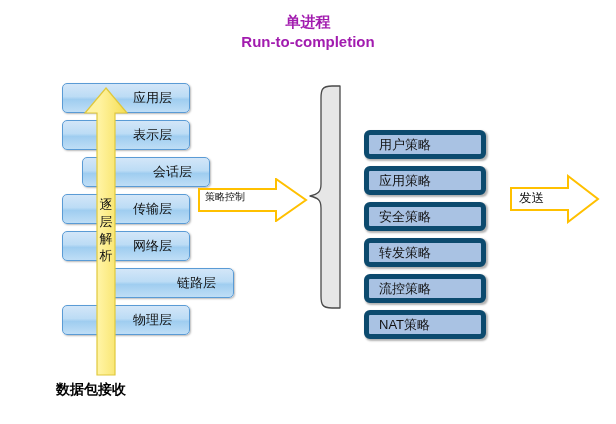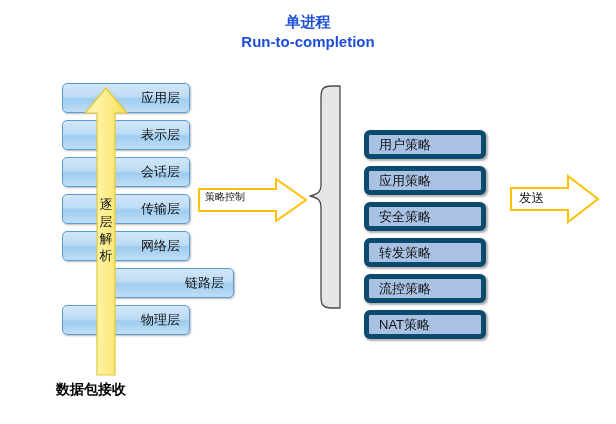--- a/index.html
+++ b/index.html
@@ -21,21 +21,21 @@
     position: absolute;
     left: 0;
     top: 12px;
     width: 616px;
     text-align: center;
     line-height: 1.35;
   }
   #title-block .title-line {
     font-size: 15px;
     font-weight: bold;
-    color: #1d4ed8;
+    color: #a21caf;
     letter-spacing: 0px;
   }
 
   
   #osi-stack {
     position: absolute;
     left: 62px;
     top: 83px;
     width: 130px;
     height: 260px;
@@ -46,21 +46,21 @@
     width: 128px;
     height: 30px;
     box-sizing: border-box;
     border: 1px solid #5a9bd5;
     border-radius: 5px;
     background: linear-gradient(to bottom, #d3e6f8 0%, #bcdcf5 45%, #9fcdf0 55%, #bfdef6 100%);
     box-shadow: 1px 1px 2px rgba(0,0,0,0.28);
     display: flex;
     align-items: center;
     justify-content: flex-end;
-    padding-right: 9px;
+    padding-right: 17px;
     font-size: 13px;
     color: #111111;
   }
   .osi-label {
     position: relative;
     z-index: 3;
   }
 
   
   #ascend-arrow {
@@ -174,21 +174,21 @@
   <div class="title-line">Run-to-completion</div>
 </div>
 
 <div id="osi-stack">
   <div class="osi-box" style="top:0px;">
     <span class="osi-label">应用层</span>
   </div>
   <div class="osi-box" style="top:37px;">
     <span class="osi-label">表示层</span>
   </div>
-  <div class="osi-box" style="top:74px;">
+  <div class="osi-box" style="top:74px;margin-left:20px;">
     <span class="osi-label">会话层</span>
   </div>
   <div class="osi-box" style="top:111px;">
     <span class="osi-label">传输层</span>
   </div>
   <div class="osi-box" style="top:148px;">
     <span class="osi-label">网络层</span>
   </div>
   <div class="osi-box" style="top:185px;margin-left:44px;">
     <span class="osi-label">链路层</span>

